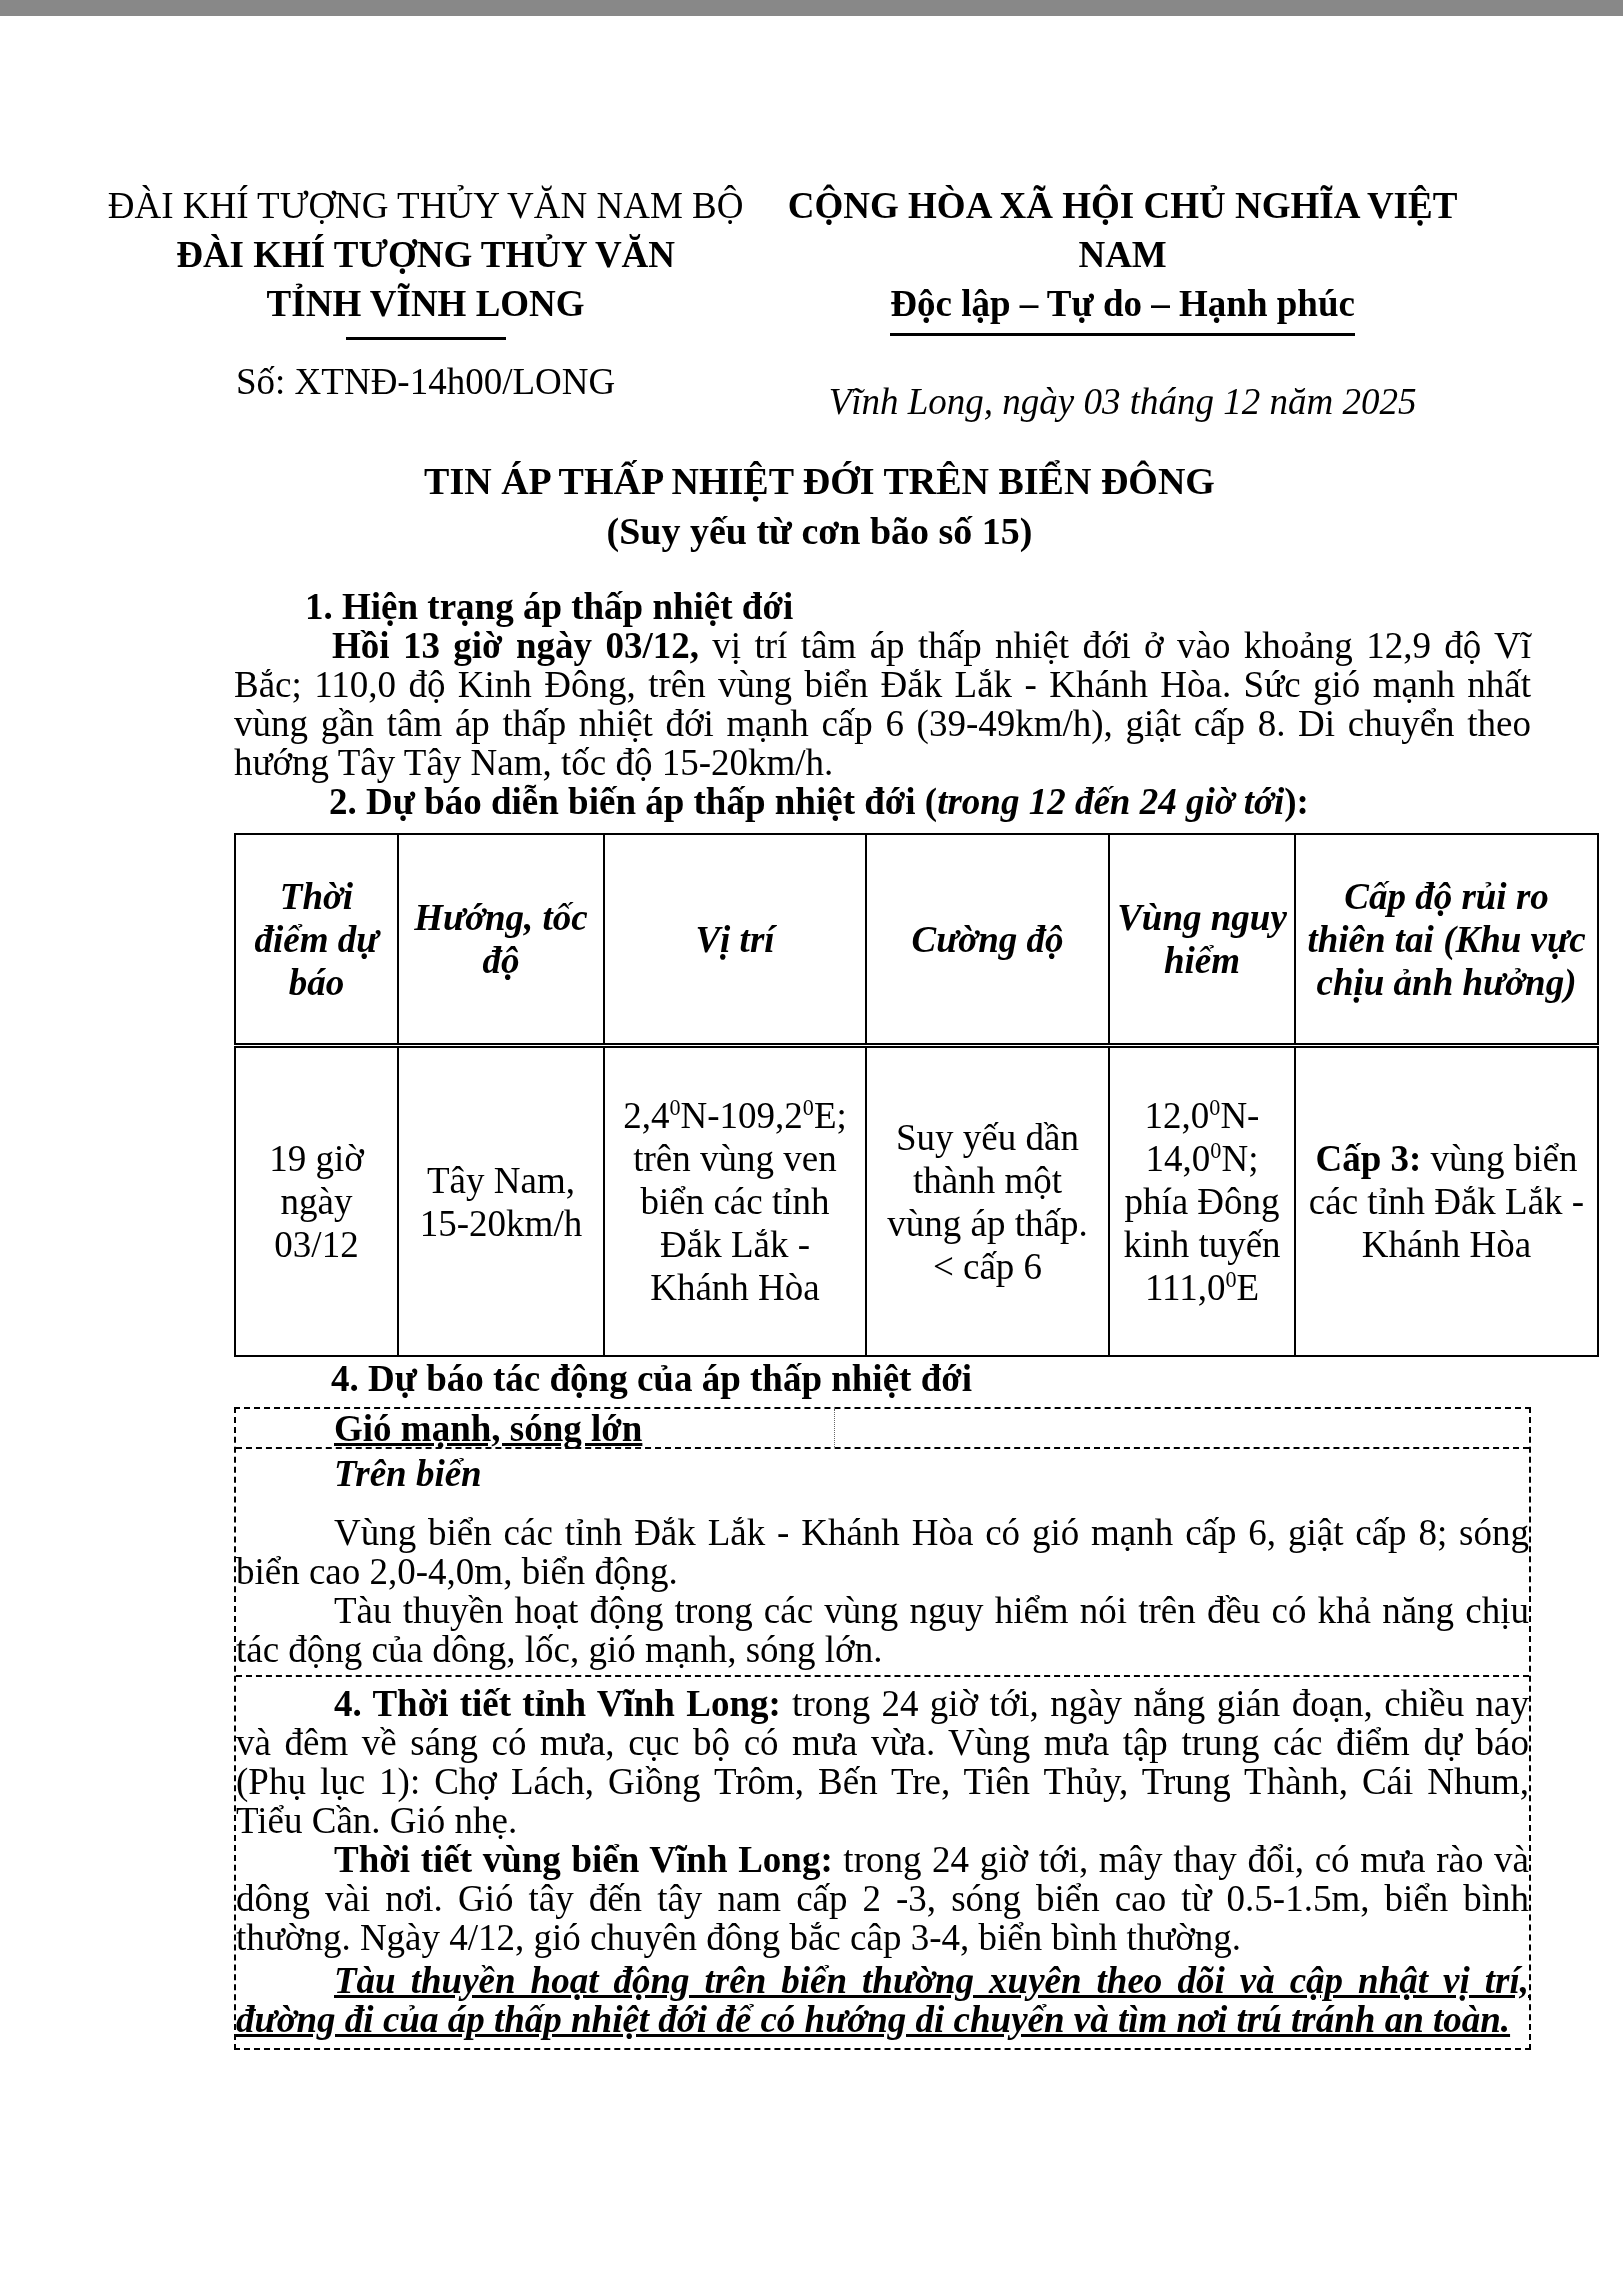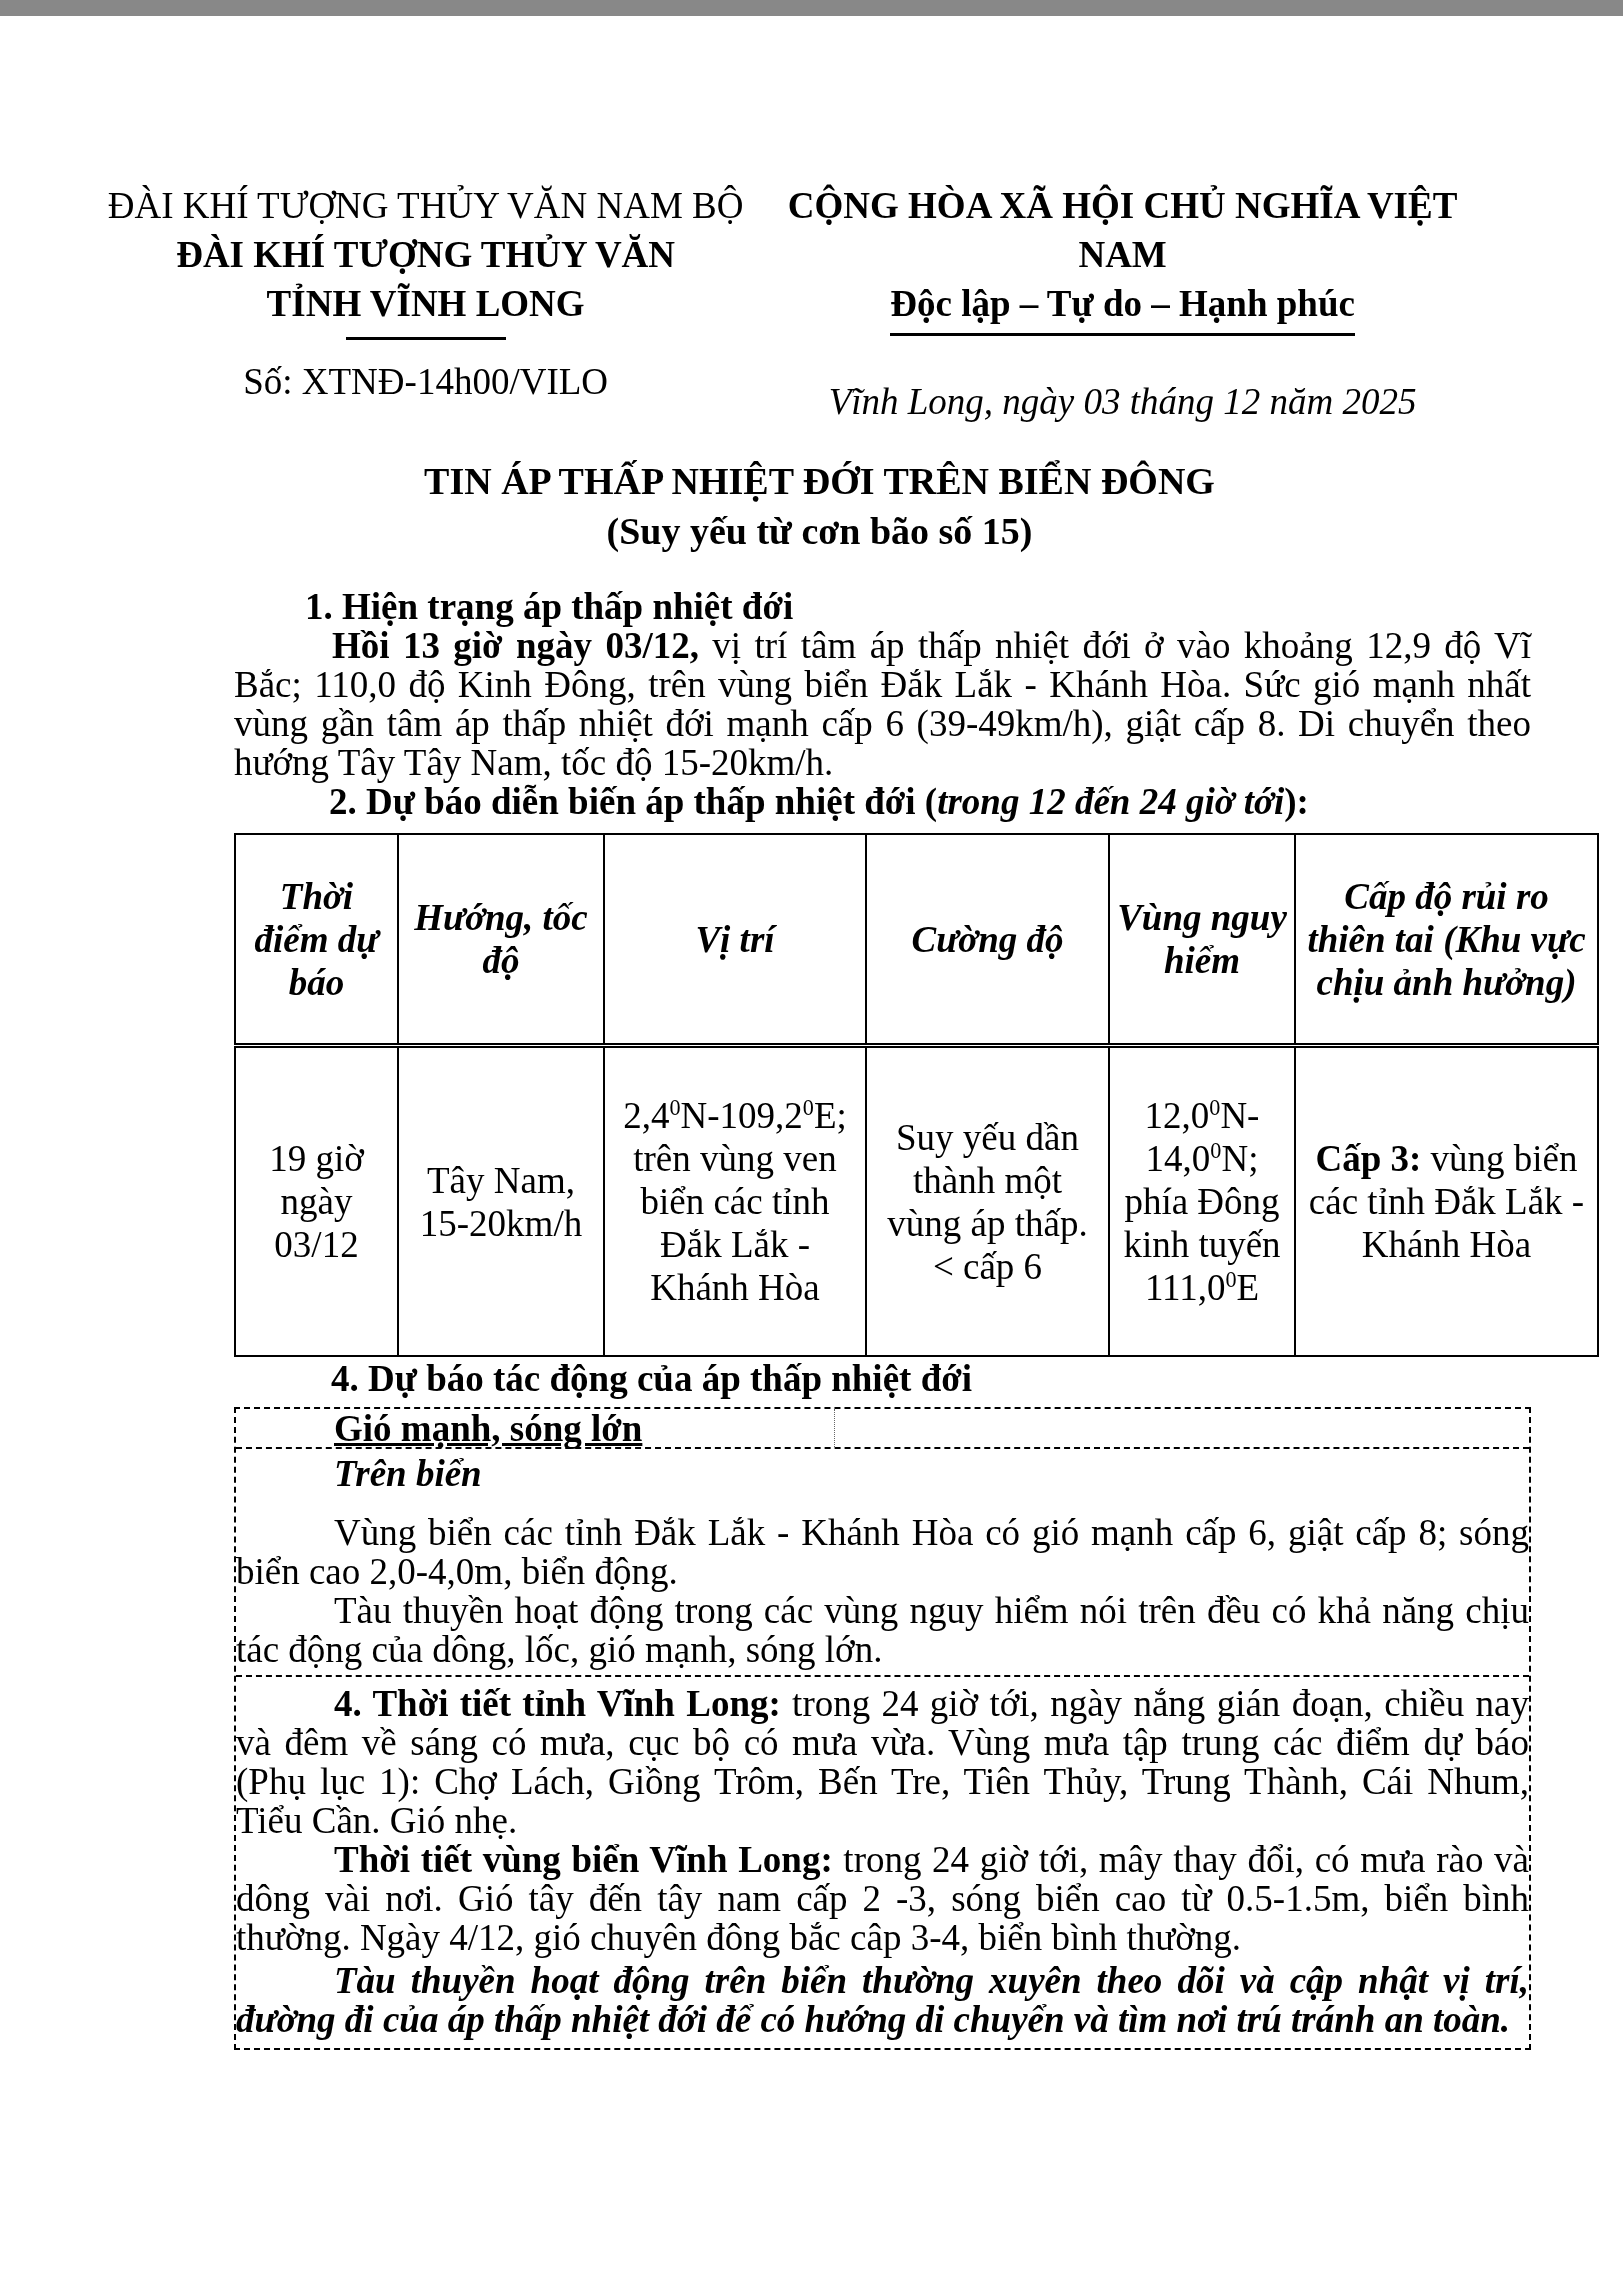--- a/index.html
+++ b/index.html
@@ -47,34 +47,34 @@
   
   .dbox{position:absolute;top:1391px;left:234px;width:1297px;border:2px dashed #000;box-sizing:border-box;}
   .dbox-row1{position:relative;border-bottom:2px dashed #000;height:38px;display:flex;align-items:center;text-decoration:underline;}
   .dbox-row1 .band{font-weight:bold;padding-left:98px;}
   .vdiv{position:absolute;left:598px;top:0;bottom:0;border-left:1.3px dotted #666;}
   .dbox-row2{padding:5.2px 0 6.5px 0;text-align:justify;line-height:39px;}
   .subhead{font-weight:bold;font-style:italic;text-indent:98px;margin:0 0 19.6px 0;}
   .dbox-row2 p.para{margin:0;}
   .dbox-row3{border-top:2px dashed #000;padding:6.5px 0 9.2px 0;text-align:justify;line-height:39px;}
   .dbox-row3 p{margin:0;text-indent:98px;}
-  .warn{font-weight:bold;font-style:italic;margin-top:3.9px !important;}
+  .warn{font-weight:bold;font-style:italic;margin-top:3.9px !important;text-decoration:underline;}
 </style>
 </head>
 <body>
 
 <div class="page">
 
   <div class="hdr">
     <div class="hdr-left">
       <div>ĐÀI KHÍ TƯỢNG THỦY VĂN NAM BỘ</div>
       <div class="b">ĐÀI KHÍ TƯỢNG THỦY VĂN</div>
       <div class="b">TỈNH VĨNH LONG</div>
       <div class="rule-short"></div>
-      <div class="doc-number">Số: XTNĐ-14h00/VILO</div>
+      <div class="doc-number">Số: XTNĐ-14h00/LONG</div>
     </div>
     <div class="hdr-right">
       <div class="b">CỘNG HÒA XÃ HỘI CHỦ NGHĨA VIỆT NAM</div>
       <div><span class="motto">Độc lập – Tự do – Hạnh phúc</span></div>
       <div class="dateline">Vĩnh Long, ngày 03 tháng 12 năm 2025</div>
     </div>
   </div>
 
   <div class="title">
     <div>TIN ÁP THẤP NHIỆT ĐỚI TRÊN BIỂN ĐÔNG</div>

